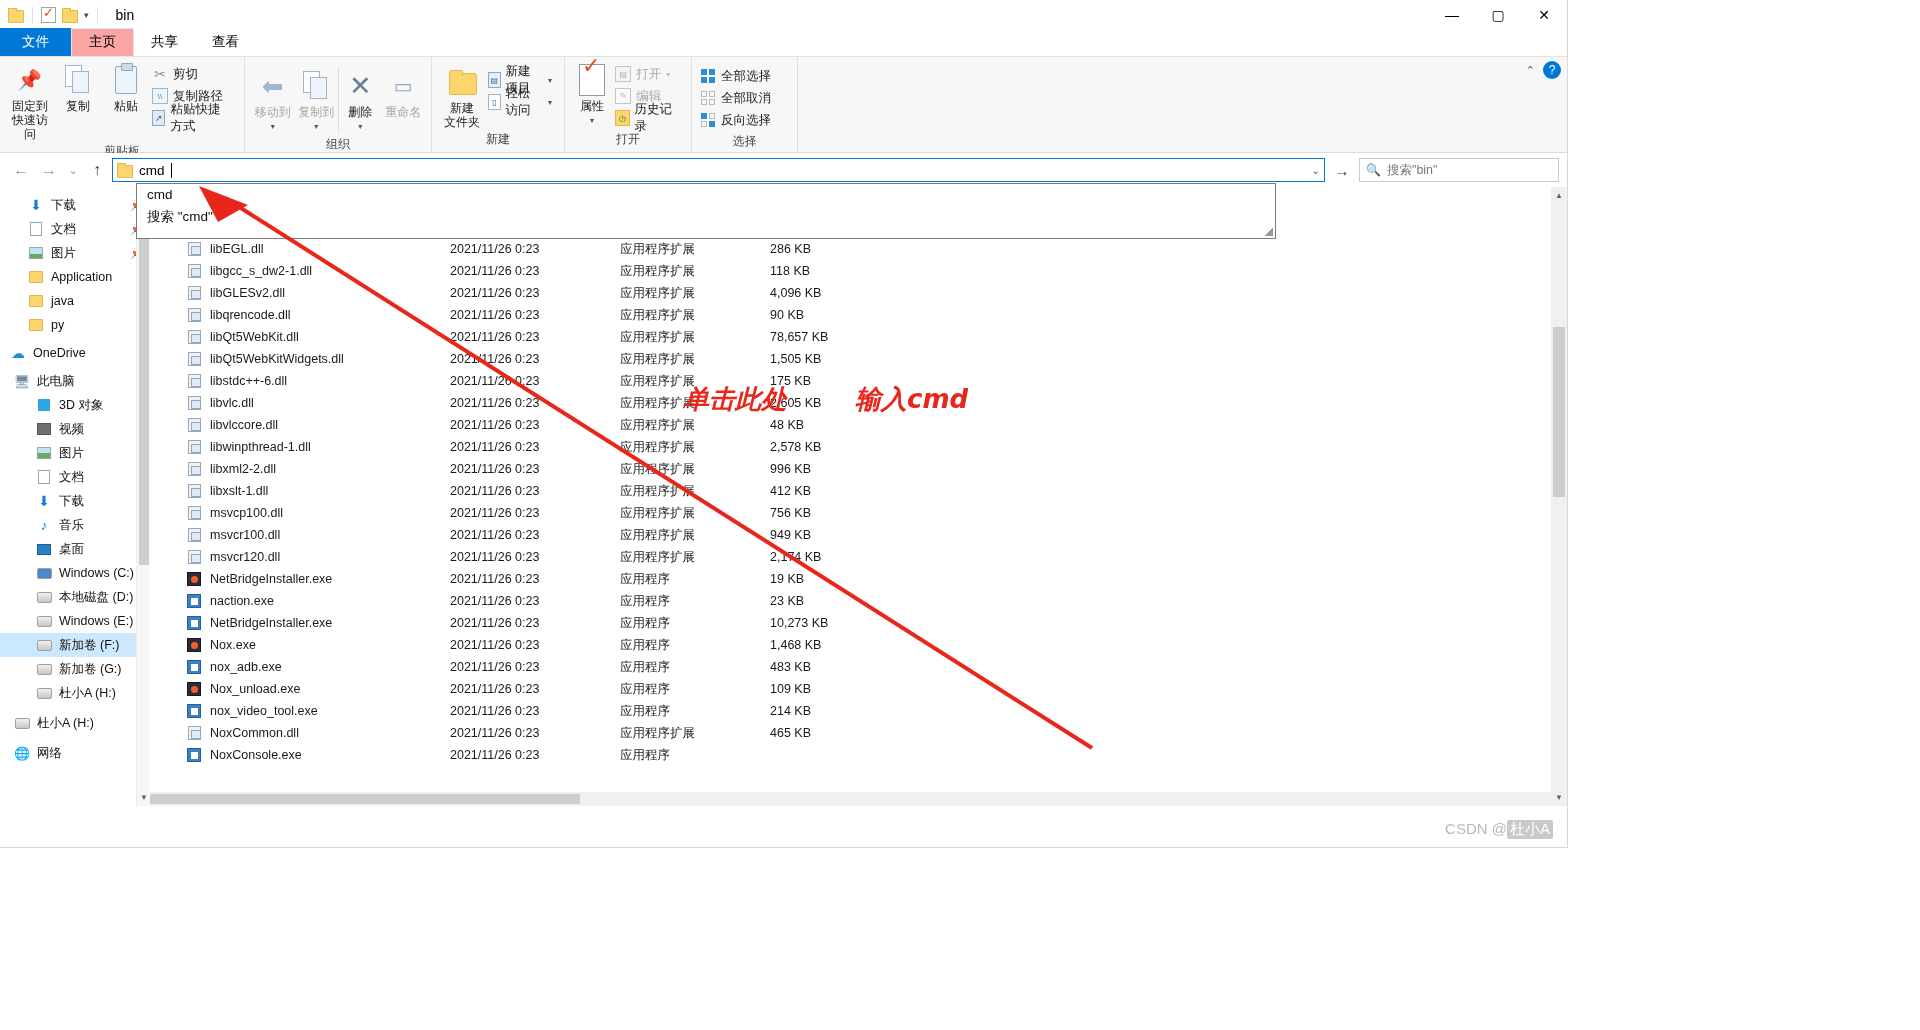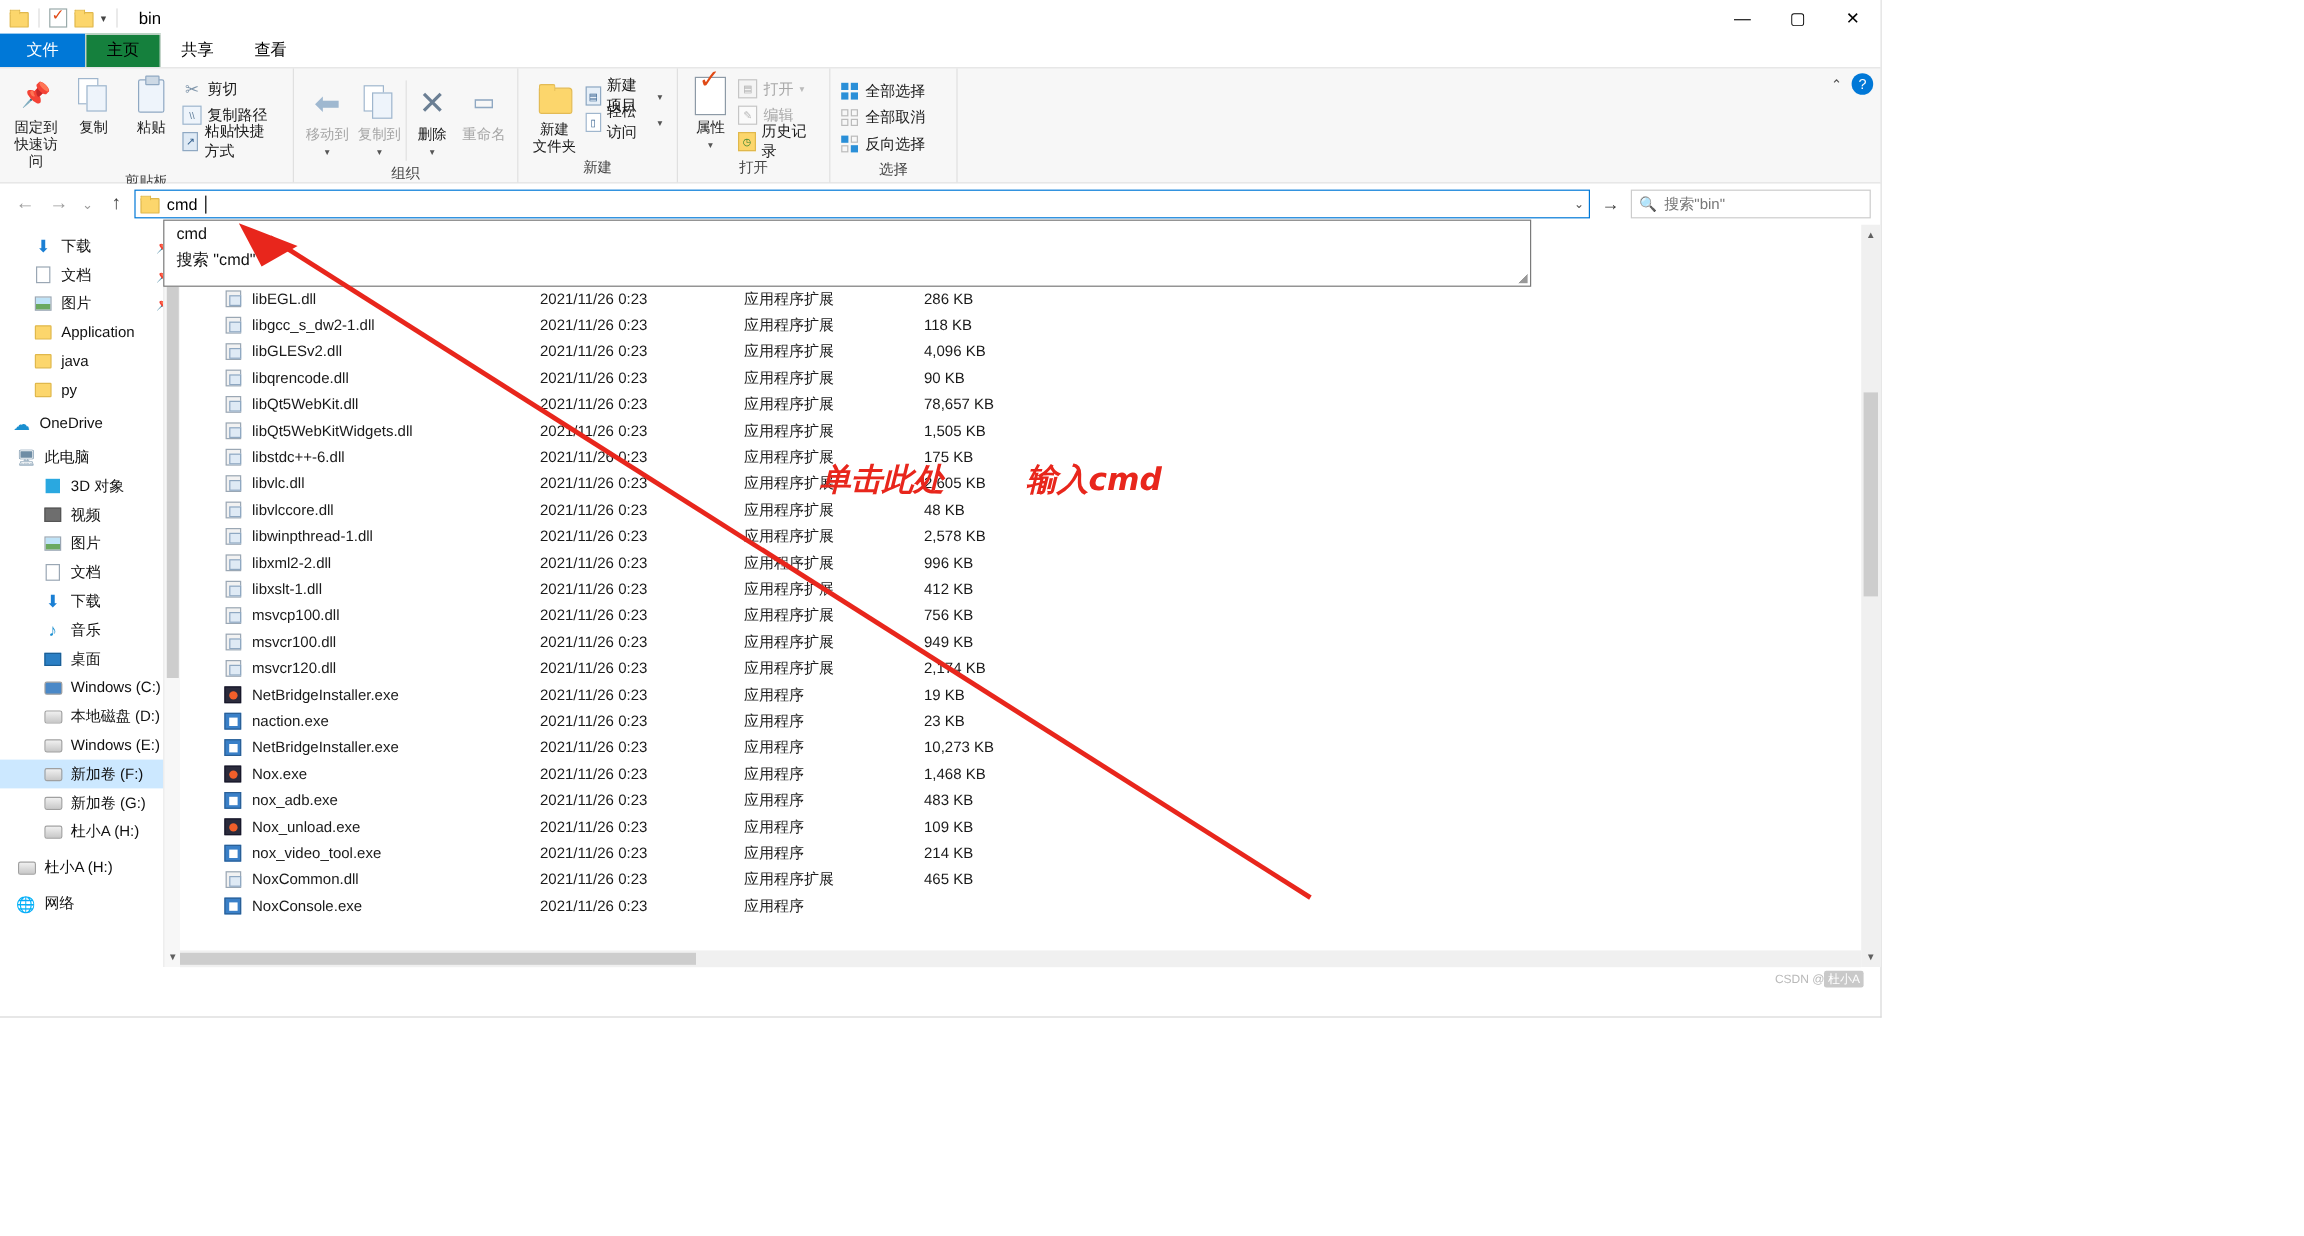--- a/index.html
+++ b/index.html
@@ -27,21 +27,21 @@
   .title-text { font-size:14px; margin-left:10px; color:#000; }
   .winbtns { position:absolute; right:0; top:0; display:flex; height:30px; }
   .winbtn { width:46px; height:30px; display:flex; align-items:center; justify-content:center;
             font-size:14px; color:#000; }
 
   
   .tabrow { height:26px; display:flex; align-items:flex-end; background:#fff; position:relative; }
   .tabrow::after { content:""; position:absolute; left:0; right:0; bottom:0; height:0px; }
   .tab { padding:4px 17px 5px; font-size:13.5px; color:#000; cursor:default; }
   .tab.file { background:#0078d7; color:#fff; padding:5px 22px 5px; margin-left:0; }
-  .tab.active { background:#15803d; border:1px solid #e3e3e3; border-bottom:none; }
+  .tab.active { background:#fca5a5; border:1px solid #e3e3e3; border-bottom:none; }
 
   
   .ribbon { height:97px; background:#f7f7f7; border-top:1px solid #e3e3e3;
             border-bottom:1px solid #dcdcdc; display:flex; position:relative; }
   .rgroup { display:flex; flex-direction:column; justify-content:space-between;
             border-right:1px solid #e0e0e0; padding:0; position:relative; }
   .rgroup:last-child{ border-right:none; }
   .rgbody { display:flex; flex:1; padding:4px 6px 0; align-items:flex-start; }
   .rglabel { text-align:center; font-size:12px; color:#444; padding:2px 0 4px; }
   .bigbtn { width:56px; display:flex; flex-direction:column; align-items:center;
@@ -166,21 +166,21 @@
   .hscroll .thumb { position:absolute; left:0; top:2px; width:430px; height:10px; background:#cdcdcd;}
 
   
   .status { height:28px; border-top:1px solid #e5e5e5; display:flex; align-items:center;
             padding:0 10px; font-size:12.5px; color:#111; background:#fff; }
 
   
   .annot { position:absolute; color:#e8261c; font-size:26px; font-weight:bold;
            white-space:nowrap; z-index:60; font-family:"DejaVu Sans","Liberation Sans",sans-serif;font-style:italic;}
   .arrowsvg { position:absolute; left:0; top:0; pointer-events:none; z-index:55; }
-  .watermark { position:absolute; right:14px; bottom:24px; color:#b9b9b9; font-size:10px; z-index:70;}
+  .watermark { position:absolute; right:14px; bottom:8px; color:#b9b9b9; font-size:15px; z-index:70;}
   .wm-box { display:inline-block; background:#c9c9c9; color:#fff; padding:0 3px; border-radius:2px;}
 </style>
 </head>
 <body>
 
 <div class="app">
 
   <div class="titlebar">
     <div class="qat">
       <span class="ficon"></span>

